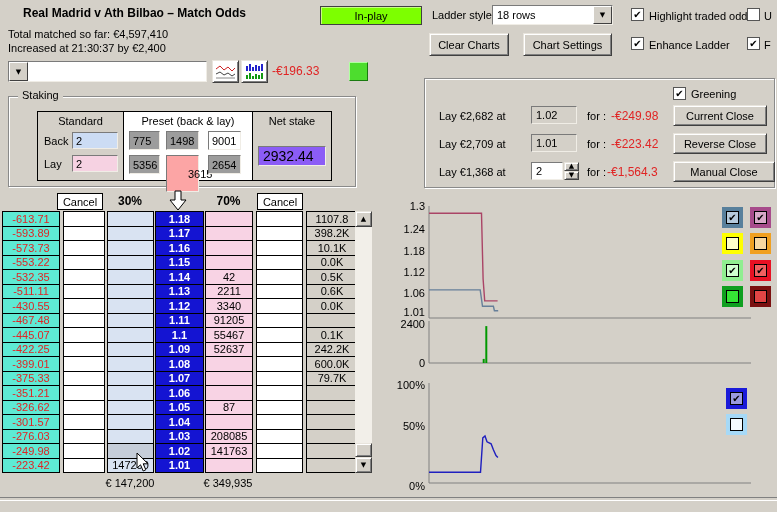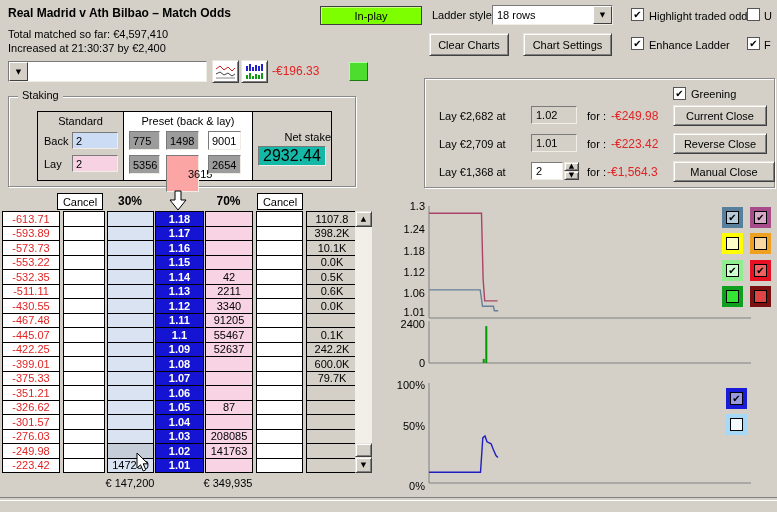--- a/index.html
+++ b/index.html
@@ -23,40 +23,40 @@
   .combo .txt{flex:1;padding-left:4px;overflow:hidden;white-space:nowrap}
   .combo .arrow{width:17px;align-self:stretch;background:#d4d0c8;border:1px solid;
                 border-color:#fff #404040 #404040 #fff;display:flex;align-items:center;justify-content:center;
                 font-family:"DejaVu Sans",sans-serif;font-size:7px}
   
   .lcol{position:absolute;top:211px;height:262px;border:1px solid #000;box-sizing:border-box;
         display:flex;flex-direction:column}
   .lcell{flex:1;border-bottom:1px solid #000;display:flex;align-items:center;justify-content:center;
          overflow:hidden;box-sizing:border-box}
   .lcell:last-child{border-bottom:none}
-  .c-pl .lcell{background:#ffffff;color:#e02424}
+  .c-pl .lcell{background:#5eead4;color:#e02424}
   .c-wa .lcell,.c-wb .lcell{background:#fff}
   .c-back .lcell{background:#d9e3f2}
   .c-back .lcell.hover{background:#c5cdd9}
   .c-price .lcell{background:#1414d2;color:#fff;font-weight:bold}
   .c-lay .lcell{background:#f8d3e4}
   .c-vol .lcell{background:#d4d0c8}
   .hdrbtn{position:absolute;top:193px;height:17px;background:#fff;border:1px solid #000;
           display:flex;align-items:center;justify-content:center;box-sizing:border-box}
   .pctlbl{position:absolute;top:194px;font-weight:bold;font-size:12px;text-align:center}
   .tick{position:absolute;width:40px;text-align:right;white-space:nowrap}
   .sw{position:absolute;width:21px;height:21px;display:flex;align-items:center;justify-content:center}
   .sw .bx{width:13px;height:13px;border:1px solid #000;box-sizing:border-box;display:flex;
           align-items:center;justify-content:center;font-family:"DejaVu Sans",sans-serif;font-size:10px}
   .tri{font-family:"DejaVu Sans",sans-serif;font-size:7px;line-height:1}
 </style>
 </head>
 <body>
 
-<div class="abs lbl" style="left:8px;top:6px;font-size:12px;font-weight:bold">Real Madrid v Ath Bilbao – Match Odds</div>
+<div class="abs lbl" style="left:23px;top:6px;font-size:12px;font-weight:bold">Real Madrid v Ath Bilbao – Match Odds</div>
 
 <div class="abs" style="left:320px;top:6px;width:100px;height:17px;background:#7dff00;border:1px solid #404040;
      box-shadow:inset 1px 1px 0 #c8ff80;display:flex;align-items:center;justify-content:center">In-play</div>
 
 <div class="abs lbl" style="left:8px;top:28px">Total matched so far: €4,597,410</div>
 <div class="abs lbl" style="left:8px;top:42px">Increased at 21:30:37 by €2,400</div>
 
 <div class="abs combo" style="left:8px;top:61px;width:199px;height:21px">
   <div class="arrow">▼</div>
 </div>
@@ -140,22 +140,22 @@
       <div class="abs" style="left:0;top:3px;width:100%;text-align:center">Preset (back &amp; lay)</div>
       <div class="abs inset" style="left:5px;top:19px;width:31px;height:19px;background:#9c9c9c;padding-left:3px;display:flex;align-items:center">775</div>
       <div class="abs inset" style="left:42px;top:19px;width:33px;height:19px;background:#9c9c9c;padding-left:3px;display:flex;align-items:center">1498</div>
       <div class="abs inset" style="left:84px;top:19px;width:33px;height:19px;background:#fff;padding-left:3px;display:flex;align-items:center">9001</div>
       <div class="abs inset" style="left:5px;top:43px;width:31px;height:19px;background:#9c9c9c;padding-left:3px;display:flex;align-items:center">5356</div>
       <div class="abs inset" style="left:42px;top:43px;width:33px;height:37px;background:#fca5a5;padding-left:21px;display:flex;align-items:center">3615</div>
       <div class="abs inset" style="left:84px;top:43px;width:33px;height:19px;background:#9c9c9c;padding-left:3px;display:flex;align-items:center">2654</div>
     </div>
 
     <div style="flex:1;position:relative">
-      <div class="abs" style="left:0;top:19px;width:100%;text-align:right">Net stake</div>
-      <div class="abs inset" style="left:5px;top:34px;width:68px;height:20px;background:#14b8a6;padding-left:4px;display:flex;align-items:center;font-size:16px">2932.44</div>
+      <div class="abs" style="left:0;top:3px;width:100%;text-align:center">Net stake</div>
+      <div class="abs inset" style="left:5px;top:34px;width:68px;height:20px;background:#8b5cf6;padding-left:4px;display:flex;align-items:center;font-size:14px">2932.44</div>
     </div>
   </div>
 </div>
 
 <div class="abs groupbox" style="left:424px;top:78px;width:351px;height:110px">
 
   <div class="abs cb" style="left:248px;top:8px">
     <span>✔</span>
   </div>
   <div class="abs lbl" style="left:266px;top:9px">Greening</div>

